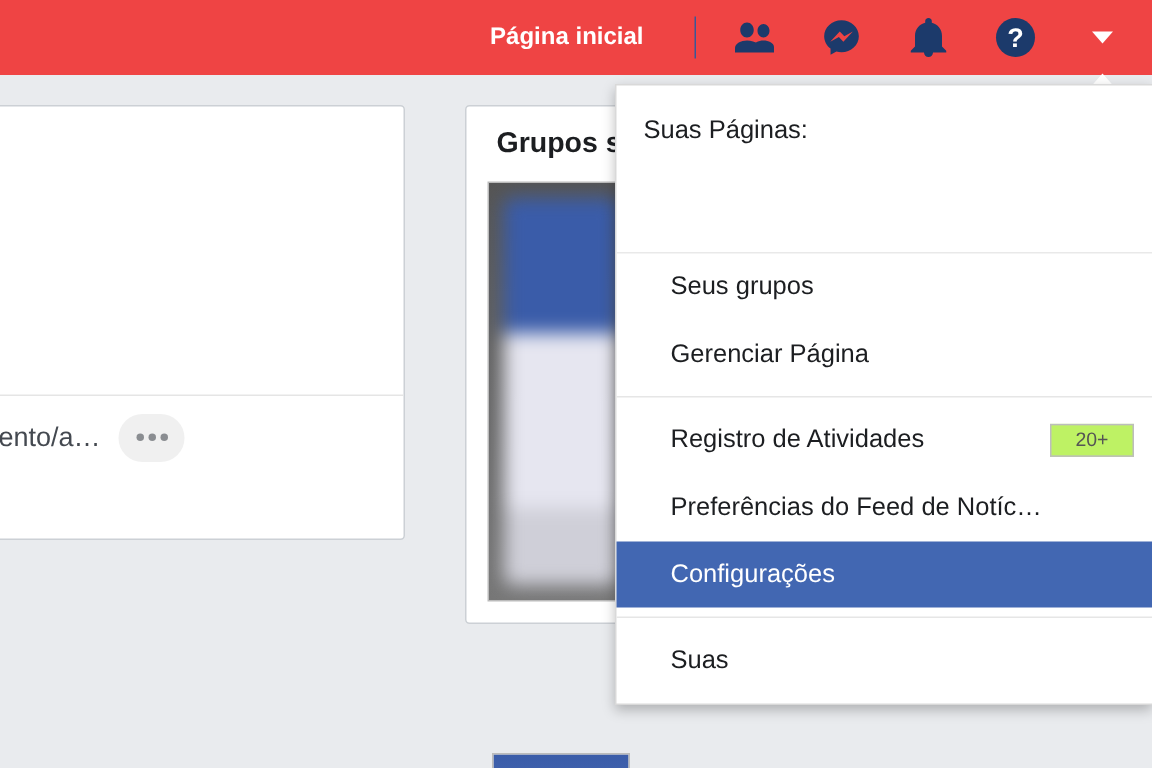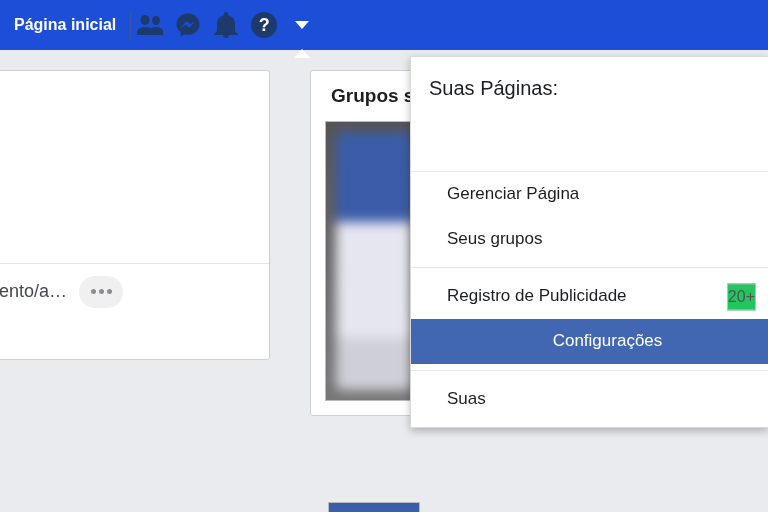--- a/index.html
+++ b/index.html
@@ -6,27 +6,27 @@
     body {
       font-family: Helvetica, Arial, sans-serif;
       width: 768px;
       height: 512px;
       overflow: hidden;
       background: #e9ebee;
       position: relative;
     }
     
     .topbar {
-      background: #1d4ed8;
+      background: #ef4444;
       height: 50px;
       display: flex;
       align-items: center;
-      justify-content: flex-start;
+      justify-content: flex-end;
       padding-right: 14px;
-      gap: 0;
+      gap: 20px;
     }
     .nav-link {
       color: #ffffff;
       font-size: 16px;
       font-weight: 700;
       padding: 0 14px;
       height: 30px;
       line-height: 30px;
       cursor: pointer;
     }
@@ -175,56 +175,55 @@
       width: 358px;
       background: #ffffff;
       border: 1px solid rgba(0,0,0,0.15);
       border-right: none;
       box-shadow: 0 3px 8px rgba(0,0,0,0.25);
       padding: 6px 0;
     }
     .dd-header {
       padding: 14px 18px 14px;
       color: #1c1e21;
-      font-size: 20px;
+      font-size: 17px;
     }
     .dd-gap {
       height: 58px;
       border-bottom: 1px solid #e9e9e9;
     }
     .dd-item {
       padding: 10px 0 10px 36px;
       color: #1c1e21;
       font-size: 17px;
       cursor: pointer;
       position: relative;
       white-space: nowrap;
       overflow: hidden;
       text-overflow: ellipsis;
       line-height: 1.45;
     }
     .dd-item.selected {
       background: #4267b2;
       color: #ffffff;
-      text-align: center;
     }
     .dd-sep {
       height: 1px;
       background: #e6e6e6;
       margin: 6px 0;
     }
     .badge {
       position: absolute;
       right: 12px;
       top: 50%;
       transform: translateY(-50%);
       border: 1px solid #bdbdbd;
-      font-size: 16px;
-      padding: 1px 0;
-      background: #22c55e;
+      font-size: 13px;
+      padding: 1px 16px;
+      background: #bef264;
       color: #555;
     }
   </style>
 </head>
 <body>
 
 <div class="topbar">
   <div class="nav-link">Página inicial</div>
   <div class="nav-divider"></div>
   <div class="icon-wrap icon-dark">
@@ -265,23 +264,24 @@
   <div class="panel-right">
     <h3>Grupos s</h3>
     <div class="thumb"></div>
   </div>
   <div class="thumb2"></div>
 </div>
 
 <div class="dropdown">
   <div class="dd-header">Suas Páginas:</div>
   <div class="dd-gap"></div>
+  <div class="dd-item">Seus grupos</div>
   <div class="dd-item">Gerenciar Página</div>
-  <div class="dd-item">Seus grupos</div>
   <div class="dd-sep"></div>
   <div class="dd-item">
-    <span>Registro de Publicidade</span>
+    <span>Registro de Atividades</span>
     <span class="badge">20+</span>
   </div>
+  <div class="dd-item">Preferências do Feed de Notíc…</div>
   <div class="dd-item selected">Configurações</div>
   <div class="dd-sep"></div>
   <div class="dd-item">Suas</div>
 </div>
 
 </body></html>

